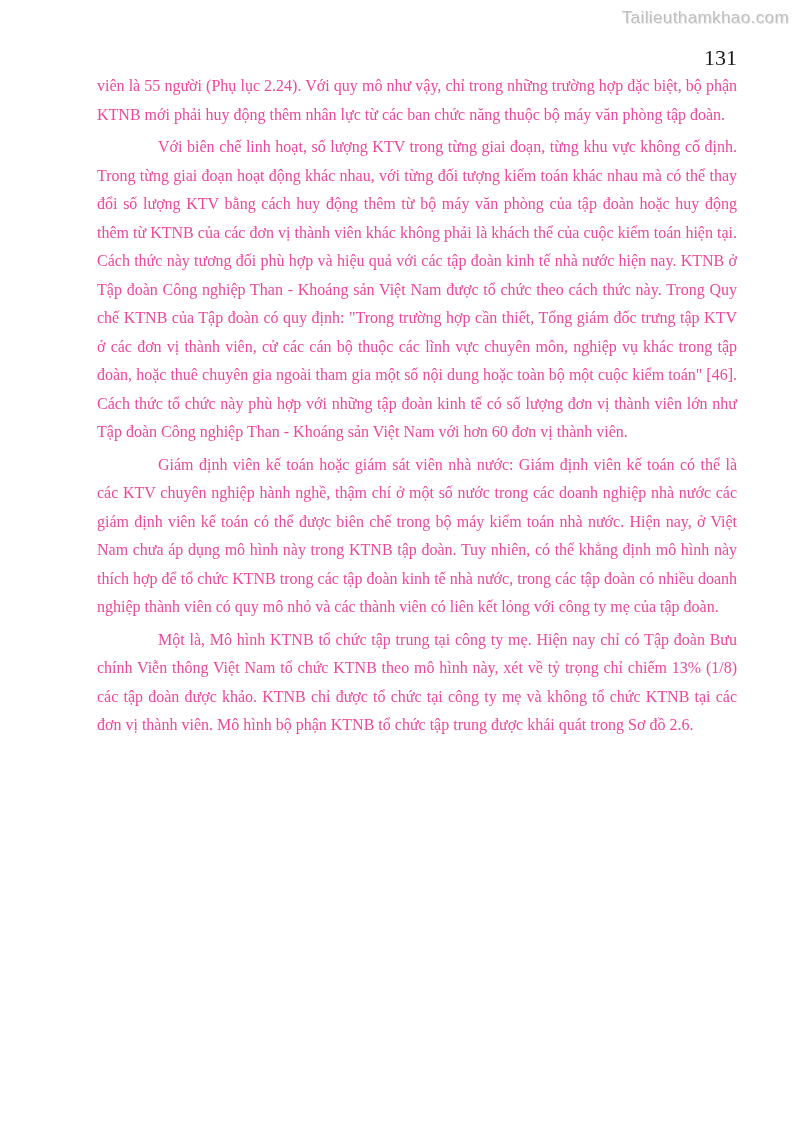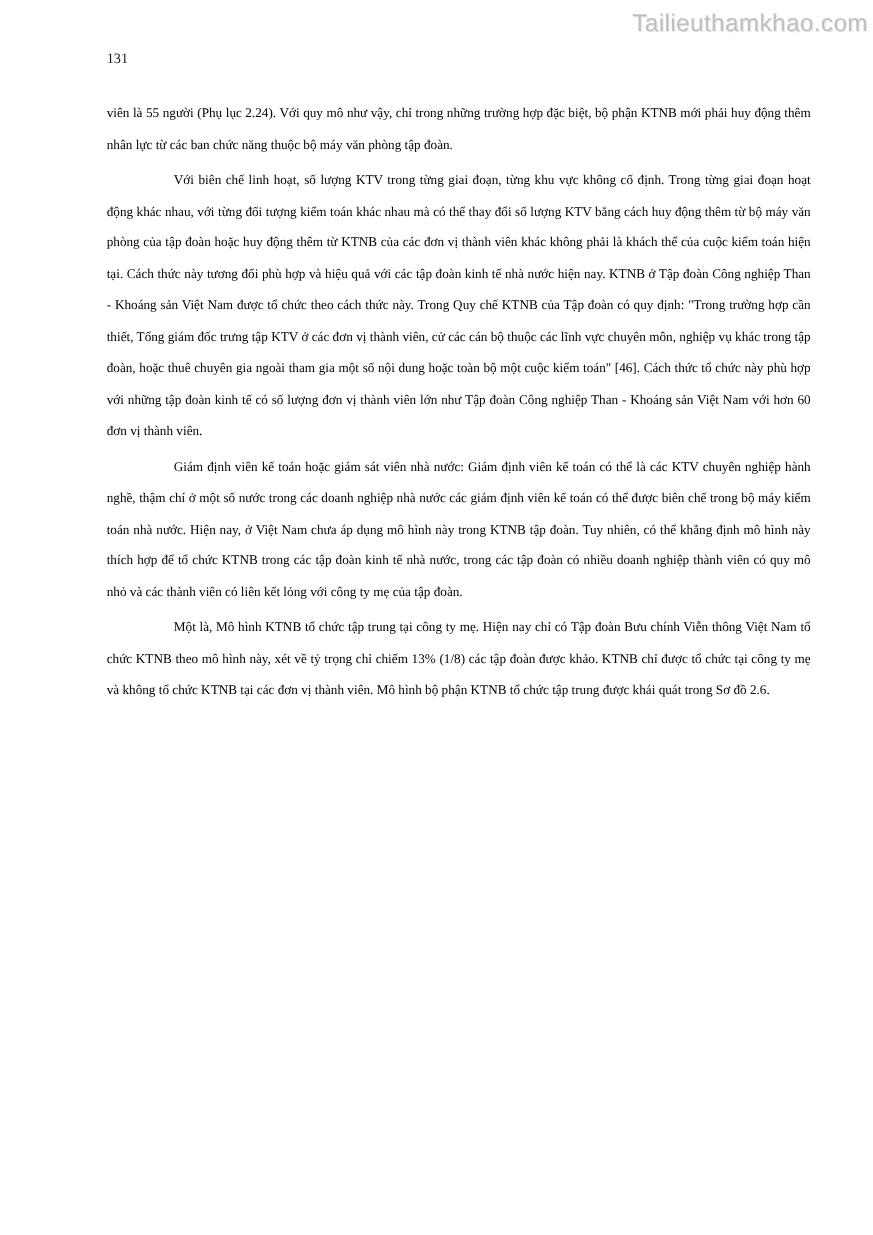--- a/index.html
+++ b/index.html
@@ -14,44 +14,44 @@
     background: #ffffff;
     overflow: hidden;
     font-family: "Liberation Serif", "DejaVu Serif", serif;
     color: #141414;
   }
   .watermark {
     position: absolute;
     top: 8px;
     right: 5px;
     font-family: "Liberation Sans", "DejaVu Sans", sans-serif;
-    font-size: 22px;
+    font-size: 17px;
     letter-spacing: 0.4px;
     color: #bfbfbf;
     text-shadow: -1px -1px 0 #ffffff, 1px 1px 0 #e3e3e3;
   }
   .page-number {
     position: absolute;
     top: 45px;
     left: 97px;
     width: 640px;
-    text-align: left;
-    font-size: 13px;
+    text-align: right;
+    font-size: 22px;
     color: #1a1a1a;
   }
   .body-text {
     position: absolute;
-    top: 88px;
+    top: 72px;
     left: 97px;
     width: 640px;
-    font-size: 12px;
+    font-size: 16px;
     line-height: 28.5px;
     text-align: justify;
     text-justify: inter-word;
-    color: #000000;
+    color: #ec4899;
   }
   .body-text p {
     margin: 0;
     text-indent: 61px;
   }
   .body-text p + p {
     margin-top: 4px;
   }
   .body-text p.no-indent {
     text-indent: 0;

